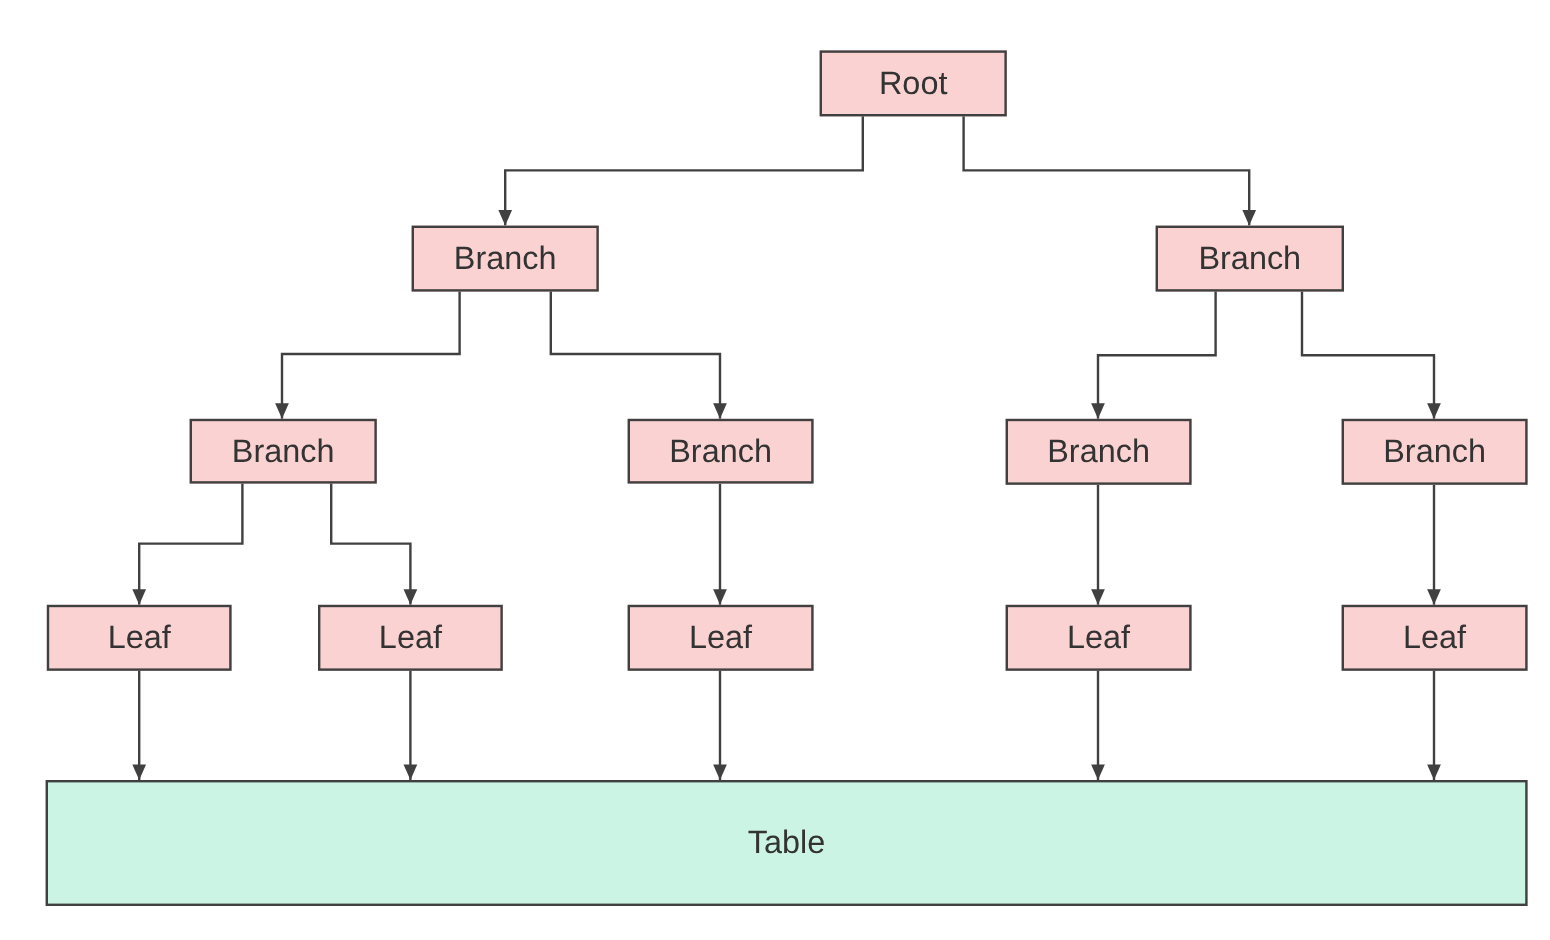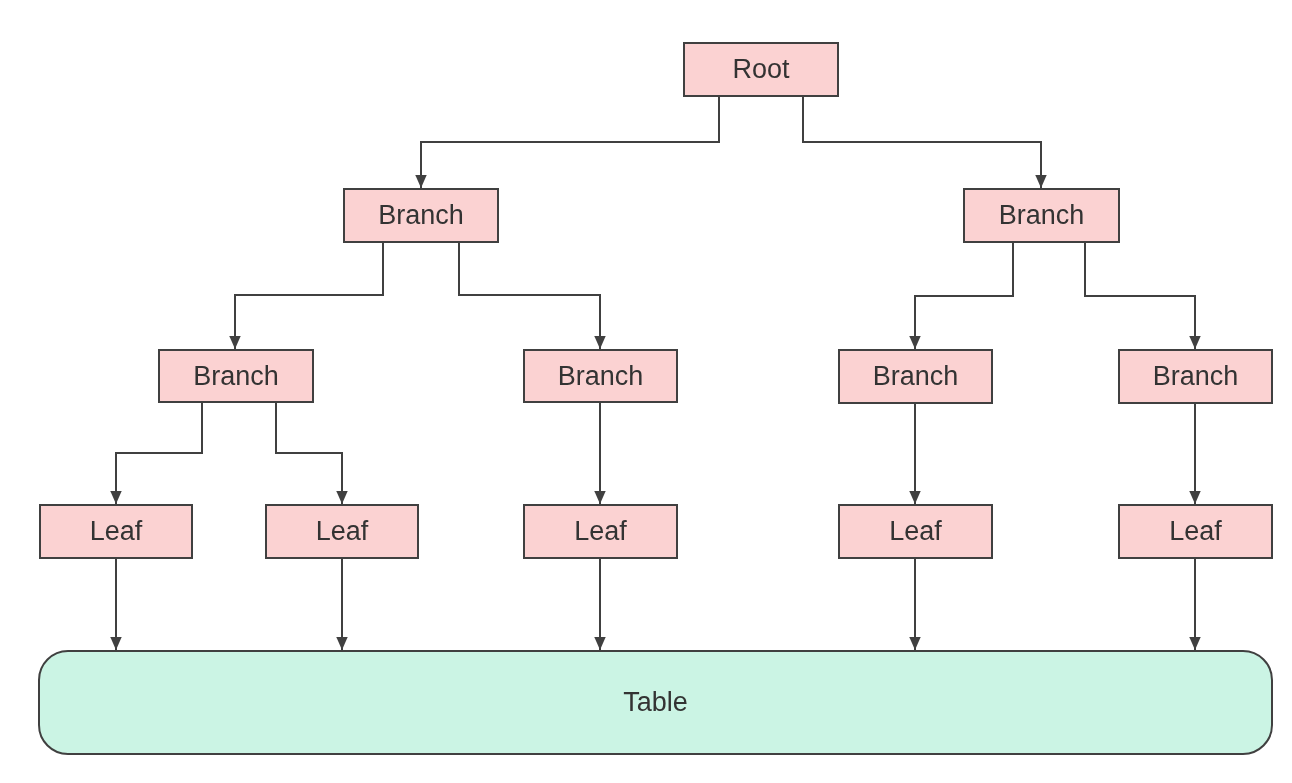--- a/index.html
+++ b/index.html
@@ -53,21 +53,21 @@
   .n-branch-r    {left:963px; top:188px; width:157px; height:55px;}
   .n-branch-ll   {left:158px; top:349px; width:156px; height:54px;}
   .n-branch-lr   {left:523px; top:349px; width:155px; height:54px;}
   .n-branch-rl   {left:838px; top:349px; width:155px; height:55px;}
   .n-branch-rr   {left:1118px;top:349px; width:155px; height:55px;}
   .n-leaf-1      {left:39px;  top:504px; width:154px; height:55px;}
   .n-leaf-2      {left:265px; top:504px; width:154px; height:55px;}
   .n-leaf-3      {left:523px; top:504px; width:155px; height:55px;}
   .n-leaf-4      {left:838px; top:504px; width:155px; height:55px;}
   .n-leaf-5      {left:1118px;top:504px; width:155px; height:55px;}
-  .n-table       {left:38px;  top:650px; width:1235px;height:105px;border-radius:30px;}
+  .n-table       {left:38px;  top:650px; width:1235px;height:105px;}
 </style>
 </head>
 <body>
 
 <div class="canvas">
 
   <svg class="edges" viewBox="0 0 1292 783" xmlns="http://www.w3.org/2000/svg">
     <defs>
       <marker id="arrow" viewBox="0 0 10 10" refX="10" refY="5" markerWidth="16" markerHeight="13" orient="auto" markerUnits="userSpaceOnUse">
         <path d="M0,0.6 L10,5 L0,9.4 z" fill="#404040"></path>

